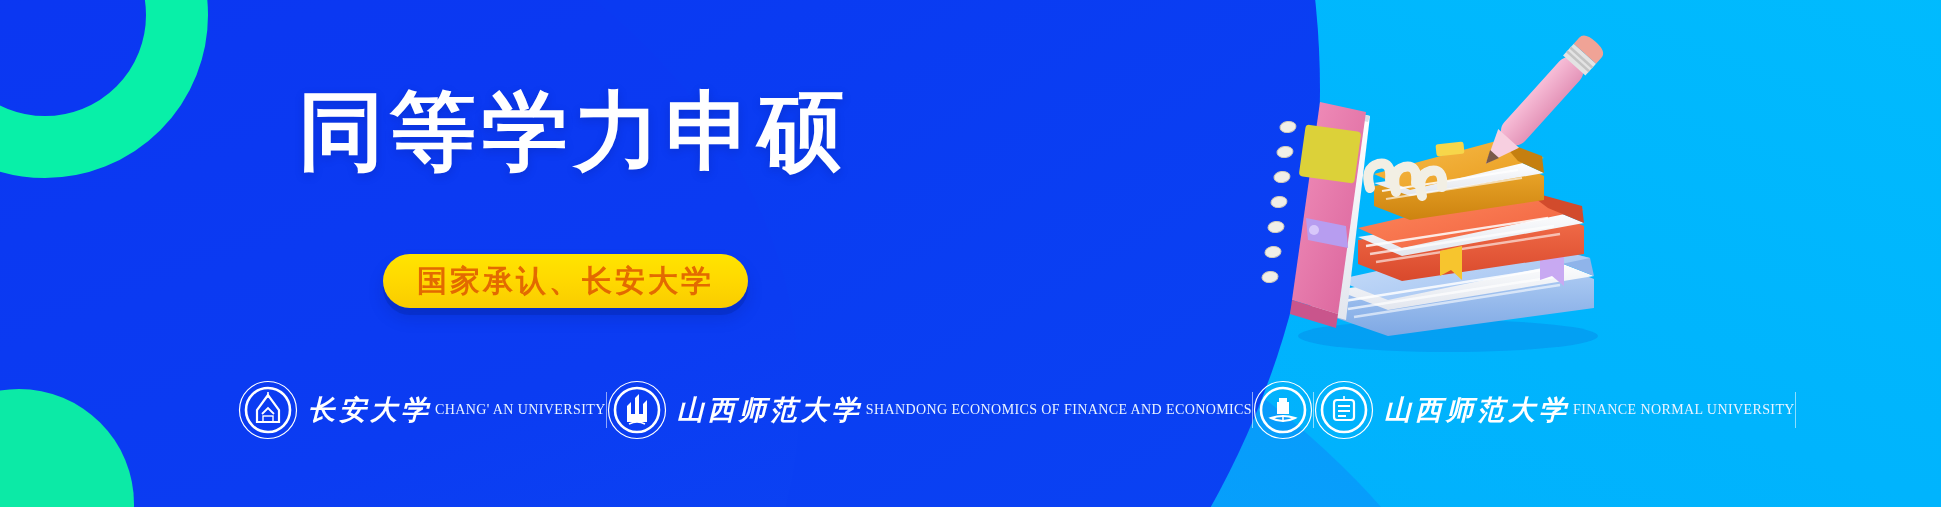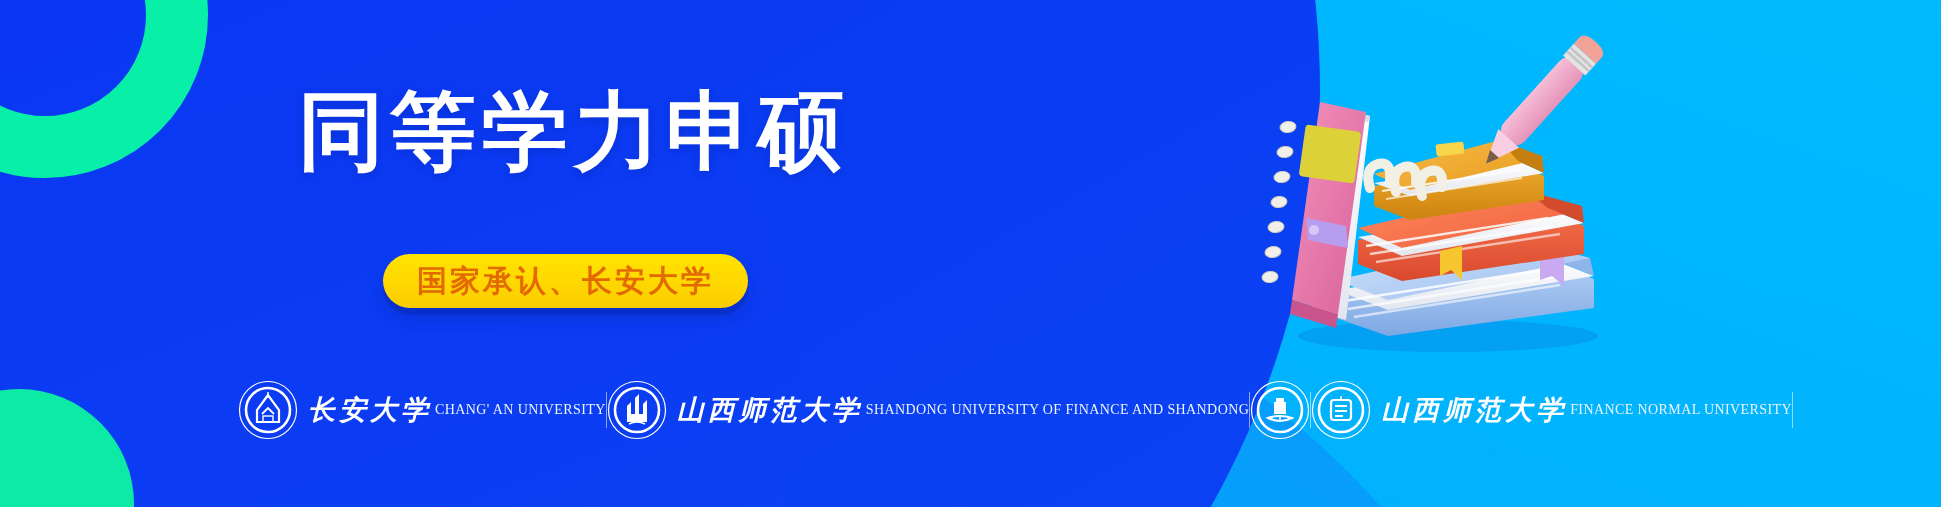--- a/index.html
+++ b/index.html
@@ -200,21 +200,21 @@
       <span class="uni-seal">
         <svg viewBox="0 0 60 60">
           <circle cx="30" cy="30" r="28.5" fill="none" stroke="#ffffff" stroke-width="1.2"></circle>
           <circle cx="30" cy="30" r="22" fill="none" stroke="#ffffff" stroke-width="2.6"></circle>
           <path d="M20 42 L20 26 L24 22 L24 34 L28 34 L28 18 L32 14 L32 34 L36 34 L36 24 L40 20 L40 42 Z" fill="#ffffff"></path>
           <path d="M22 44 Q30 40 38 44" fill="none" stroke="#ffffff" stroke-width="1.6"></path>
         </svg>
       </span>
       <span class="uni-names">
         <span class="uni-cn">山西师范大学</span>
-        <span class="uni-en">SHANDONG UNIVERSITY OF FINANCE AND SHANDONG</span>
+        <span class="uni-en">SHANDONG ECONOMICS OF FINANCE AND ECONOMICS</span>
       </span>
     </div>
 
     <span class="divider"></span>
 
     <div class="uni">
       <span class="uni-seal">
         <svg viewBox="0 0 60 60">
           <circle cx="30" cy="30" r="28.5" fill="none" stroke="#ffffff" stroke-width="1.2"></circle>
           <circle cx="30" cy="30" r="22" fill="none" stroke="#ffffff" stroke-width="2.6"></circle>

